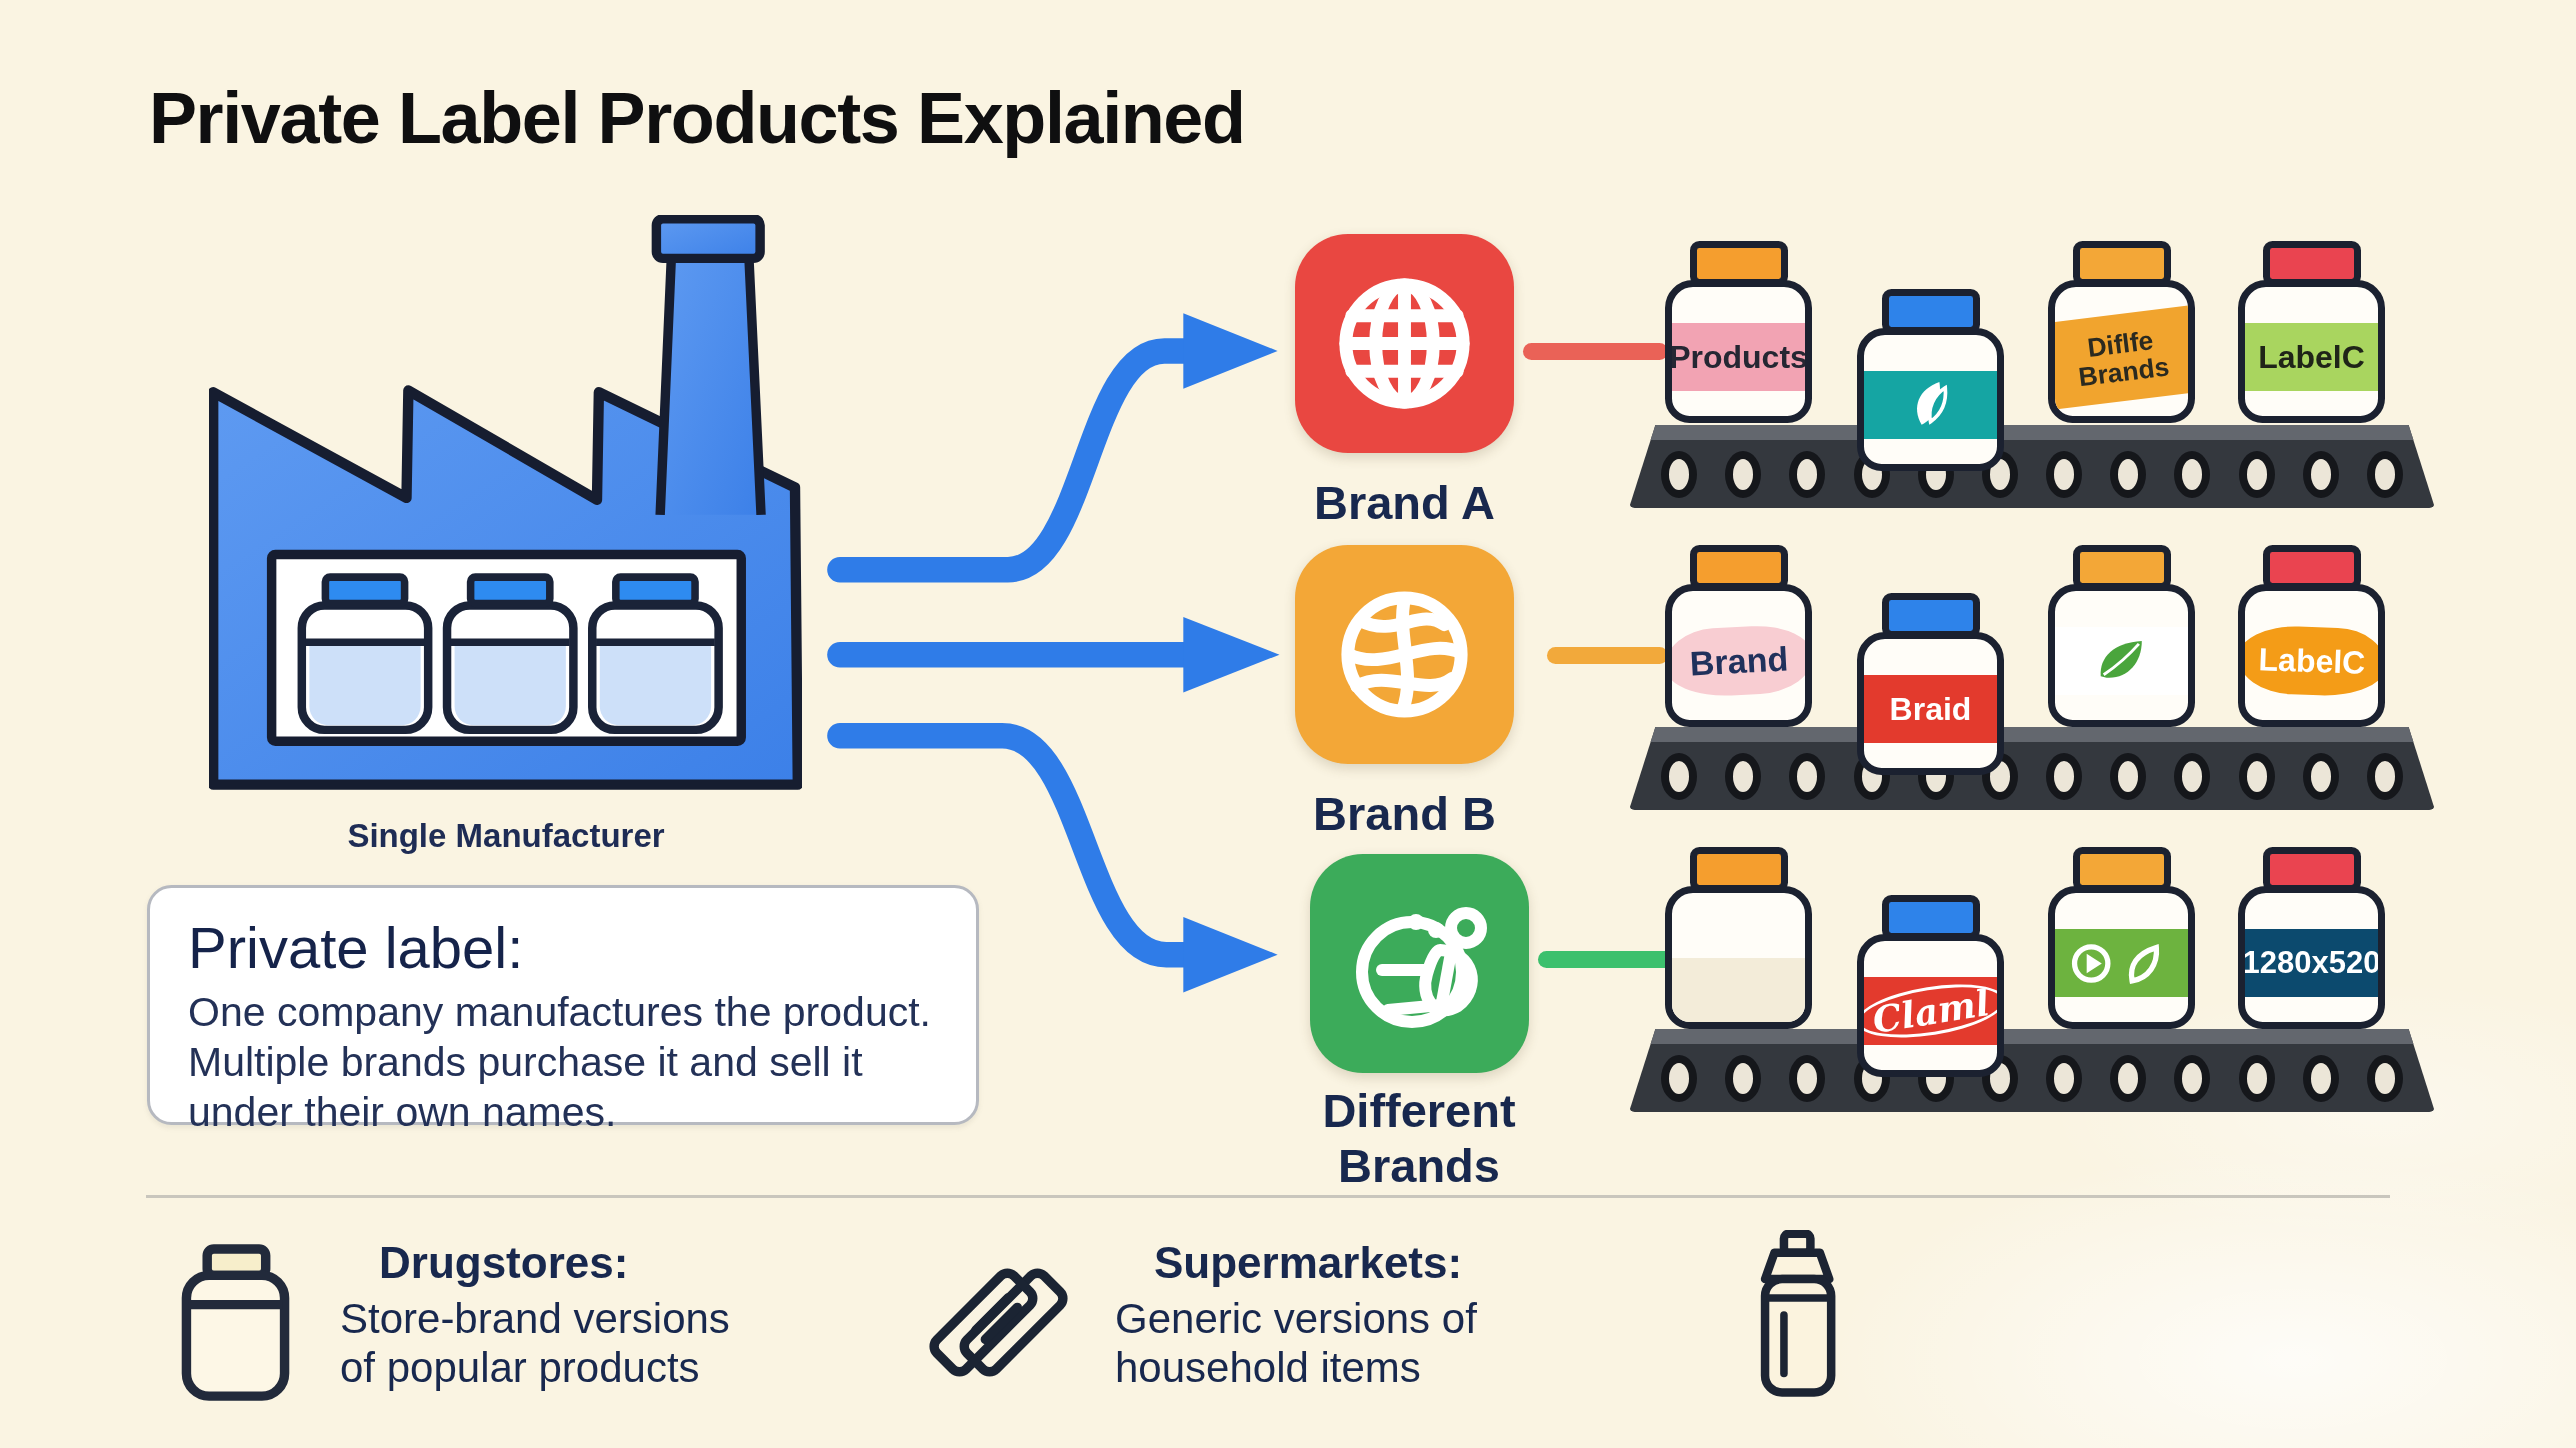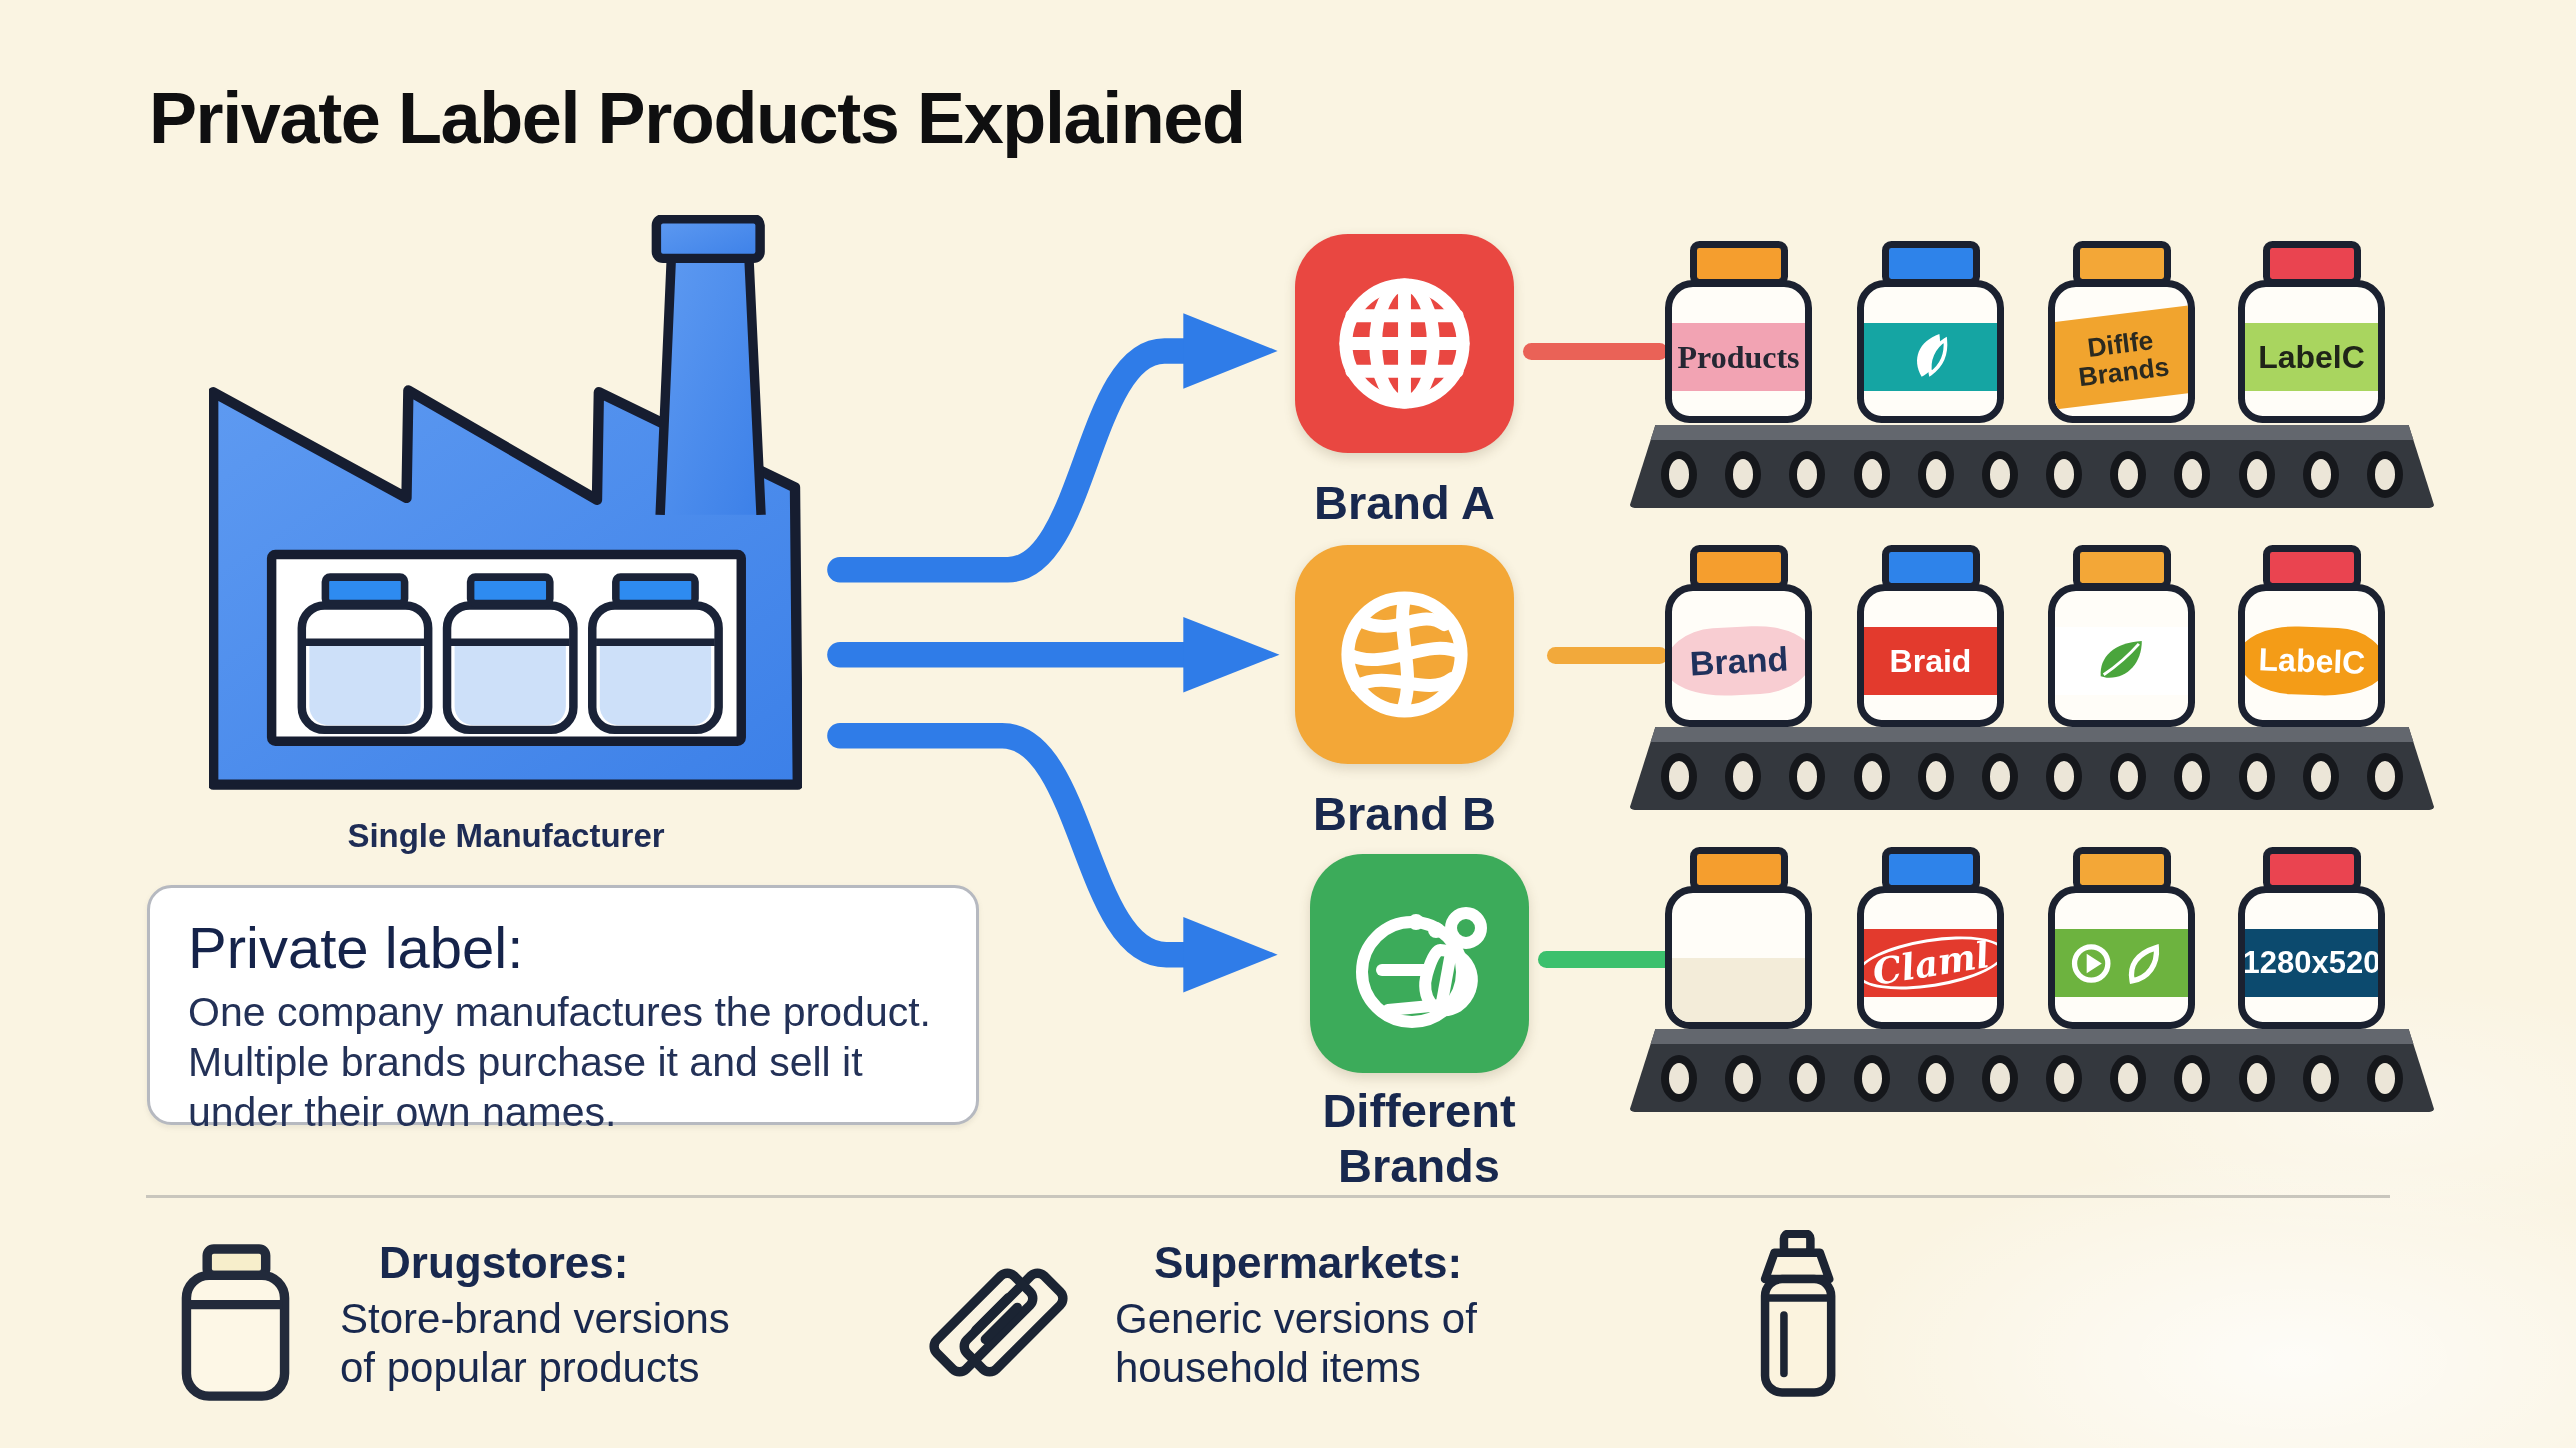--- a/index.html
+++ b/index.html
@@ -81,21 +81,21 @@
     position:absolute; left:32px; right:32px; top:22.6px; bottom:7.5px;
     display:flex; justify-content:space-between; align-items:center;
   }
   .holes i {
     display:block; width:36px; height:47px; border-radius:50%;
     background:#ece6d8; border:8.5px solid #15171b;
   }
 
   
   .jar { position:absolute; width:147px; z-index:3; }
-  .c1 { left:1665px; } .c2 { left:1857px; } .c3 { left:2048px; } .c4 { left:2238px; }
+  .c1 { left:1665px; } .c2 { left:1857px;margin-top:48px; } .c3 { left:2048px; } .c4 { left:2238px; }
   .r1 { top:241px; }   .r2 { top:545px; }   .r3 { top:847px; }
   .jar .cap {
     display:block; margin:0 auto; width:98px; height:45px;
     border:7.5px solid #1b2130; border-radius:9.4px;
   }
   .jar .body {
     margin-top:-5.7px; height:143px; position:relative; overflow:hidden;
     border:7.5px solid #1b2130; border-radius:28px 28px 24.5px 24.5px;
     background:#fffdf8;
   }
@@ -293,21 +293,21 @@
         <i></i>
         <i></i>
         <i></i>
         <i></i>
       </div>
   </div>
 
   <div class="jar c1 r1">
     <span class="cap" style="background: rgb(245, 158, 46);"></span>
     <div class="body">
-      <div class="band" style="background: rgb(242, 163, 179); color: rgb(37, 39, 51); font-family: Liberation Serif, serif;">
+      <div class="band" style="background: rgb(242, 163, 179); color: rgb(37, 39, 51);">
         <span class="band-text">Products</span>
       </div>
     </div>
   </div>
   <div class="jar c2 r1">
     <span class="cap" style="background: rgb(46, 131, 234);"></span>
     <div class="body">
       <div class="band" style="background: rgb(21, 165, 163); color: rgb(255, 255, 255);">
         <svg width="59" height="59" viewBox="0 0 80 80">
           <path d="M28,66 C14,42 24,18 52,8 C56,34 48,56 28,66 Z" fill="#ffffff"></path>

